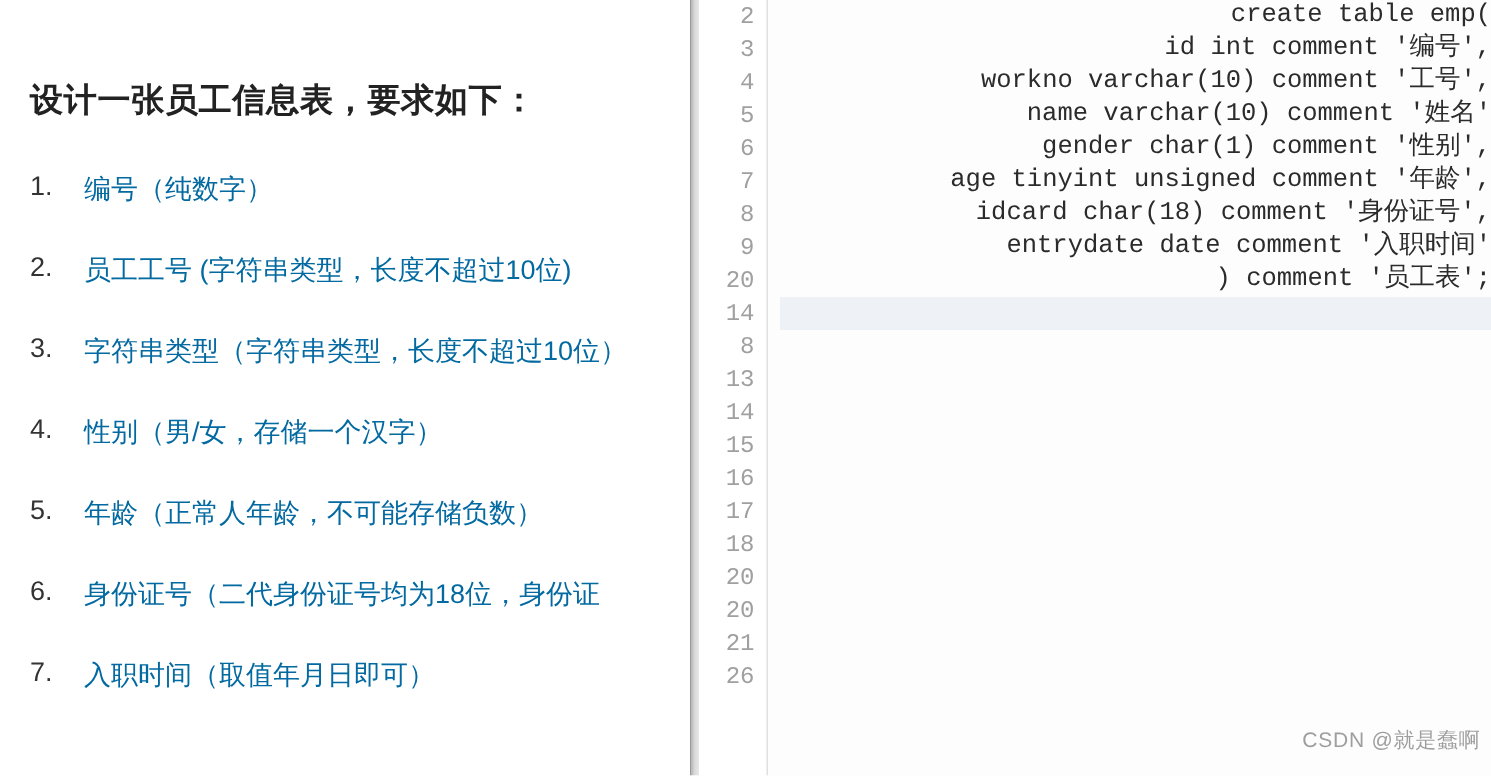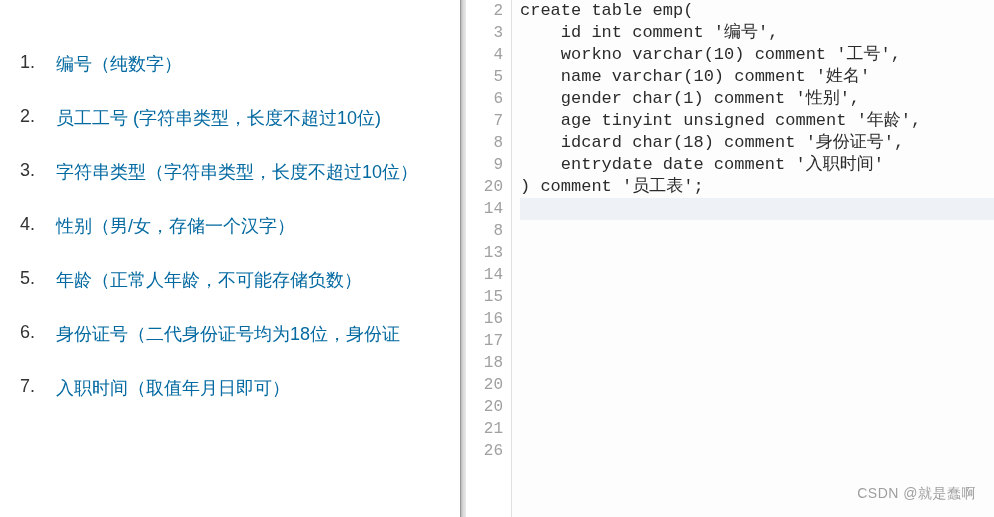--- a/index.html
+++ b/index.html
@@ -75,43 +75,45 @@
       line-height: 22px;
     }
     .code-area {
       flex: 1;
       padding-left: 8px;
       font-family: "Courier New", monospace;
       font-size: 17px;
       color: #2b2b2b;
       white-space: pre;
       position: relative;
+      text-align: right;
     }
     .code-line {
       height: 22px;
       line-height: 22px;
     }
     .code-line.highlight {
       background: #eef2f6;
     }
     .watermark {
       position: absolute;
       bottom: 14px;
-      right: 18px;
+      right: 7px;
       font-size: 14px;
       color: rgba(80,80,80,0.55);
       font-family: "Microsoft YaHei", sans-serif;
       letter-spacing: 0.5px;
       pointer-events: none;
     }
   </style>
 </head>
 <body>
 
 <div class="left-panel">
+  <div class="req-title">设计一张员工信息表，要求如下：</div>
   <ol class="req-list">
       <li class="req-item">
         <span>编号（纯数字）</span>
       </li>
       <li class="req-item">
         <span>员工工号 (字符串类型，长度不超过10位)</span>
       </li>
       <li class="req-item">
         <span>字符串类型（字符串类型，长度不超过10位）</span>
       </li>

